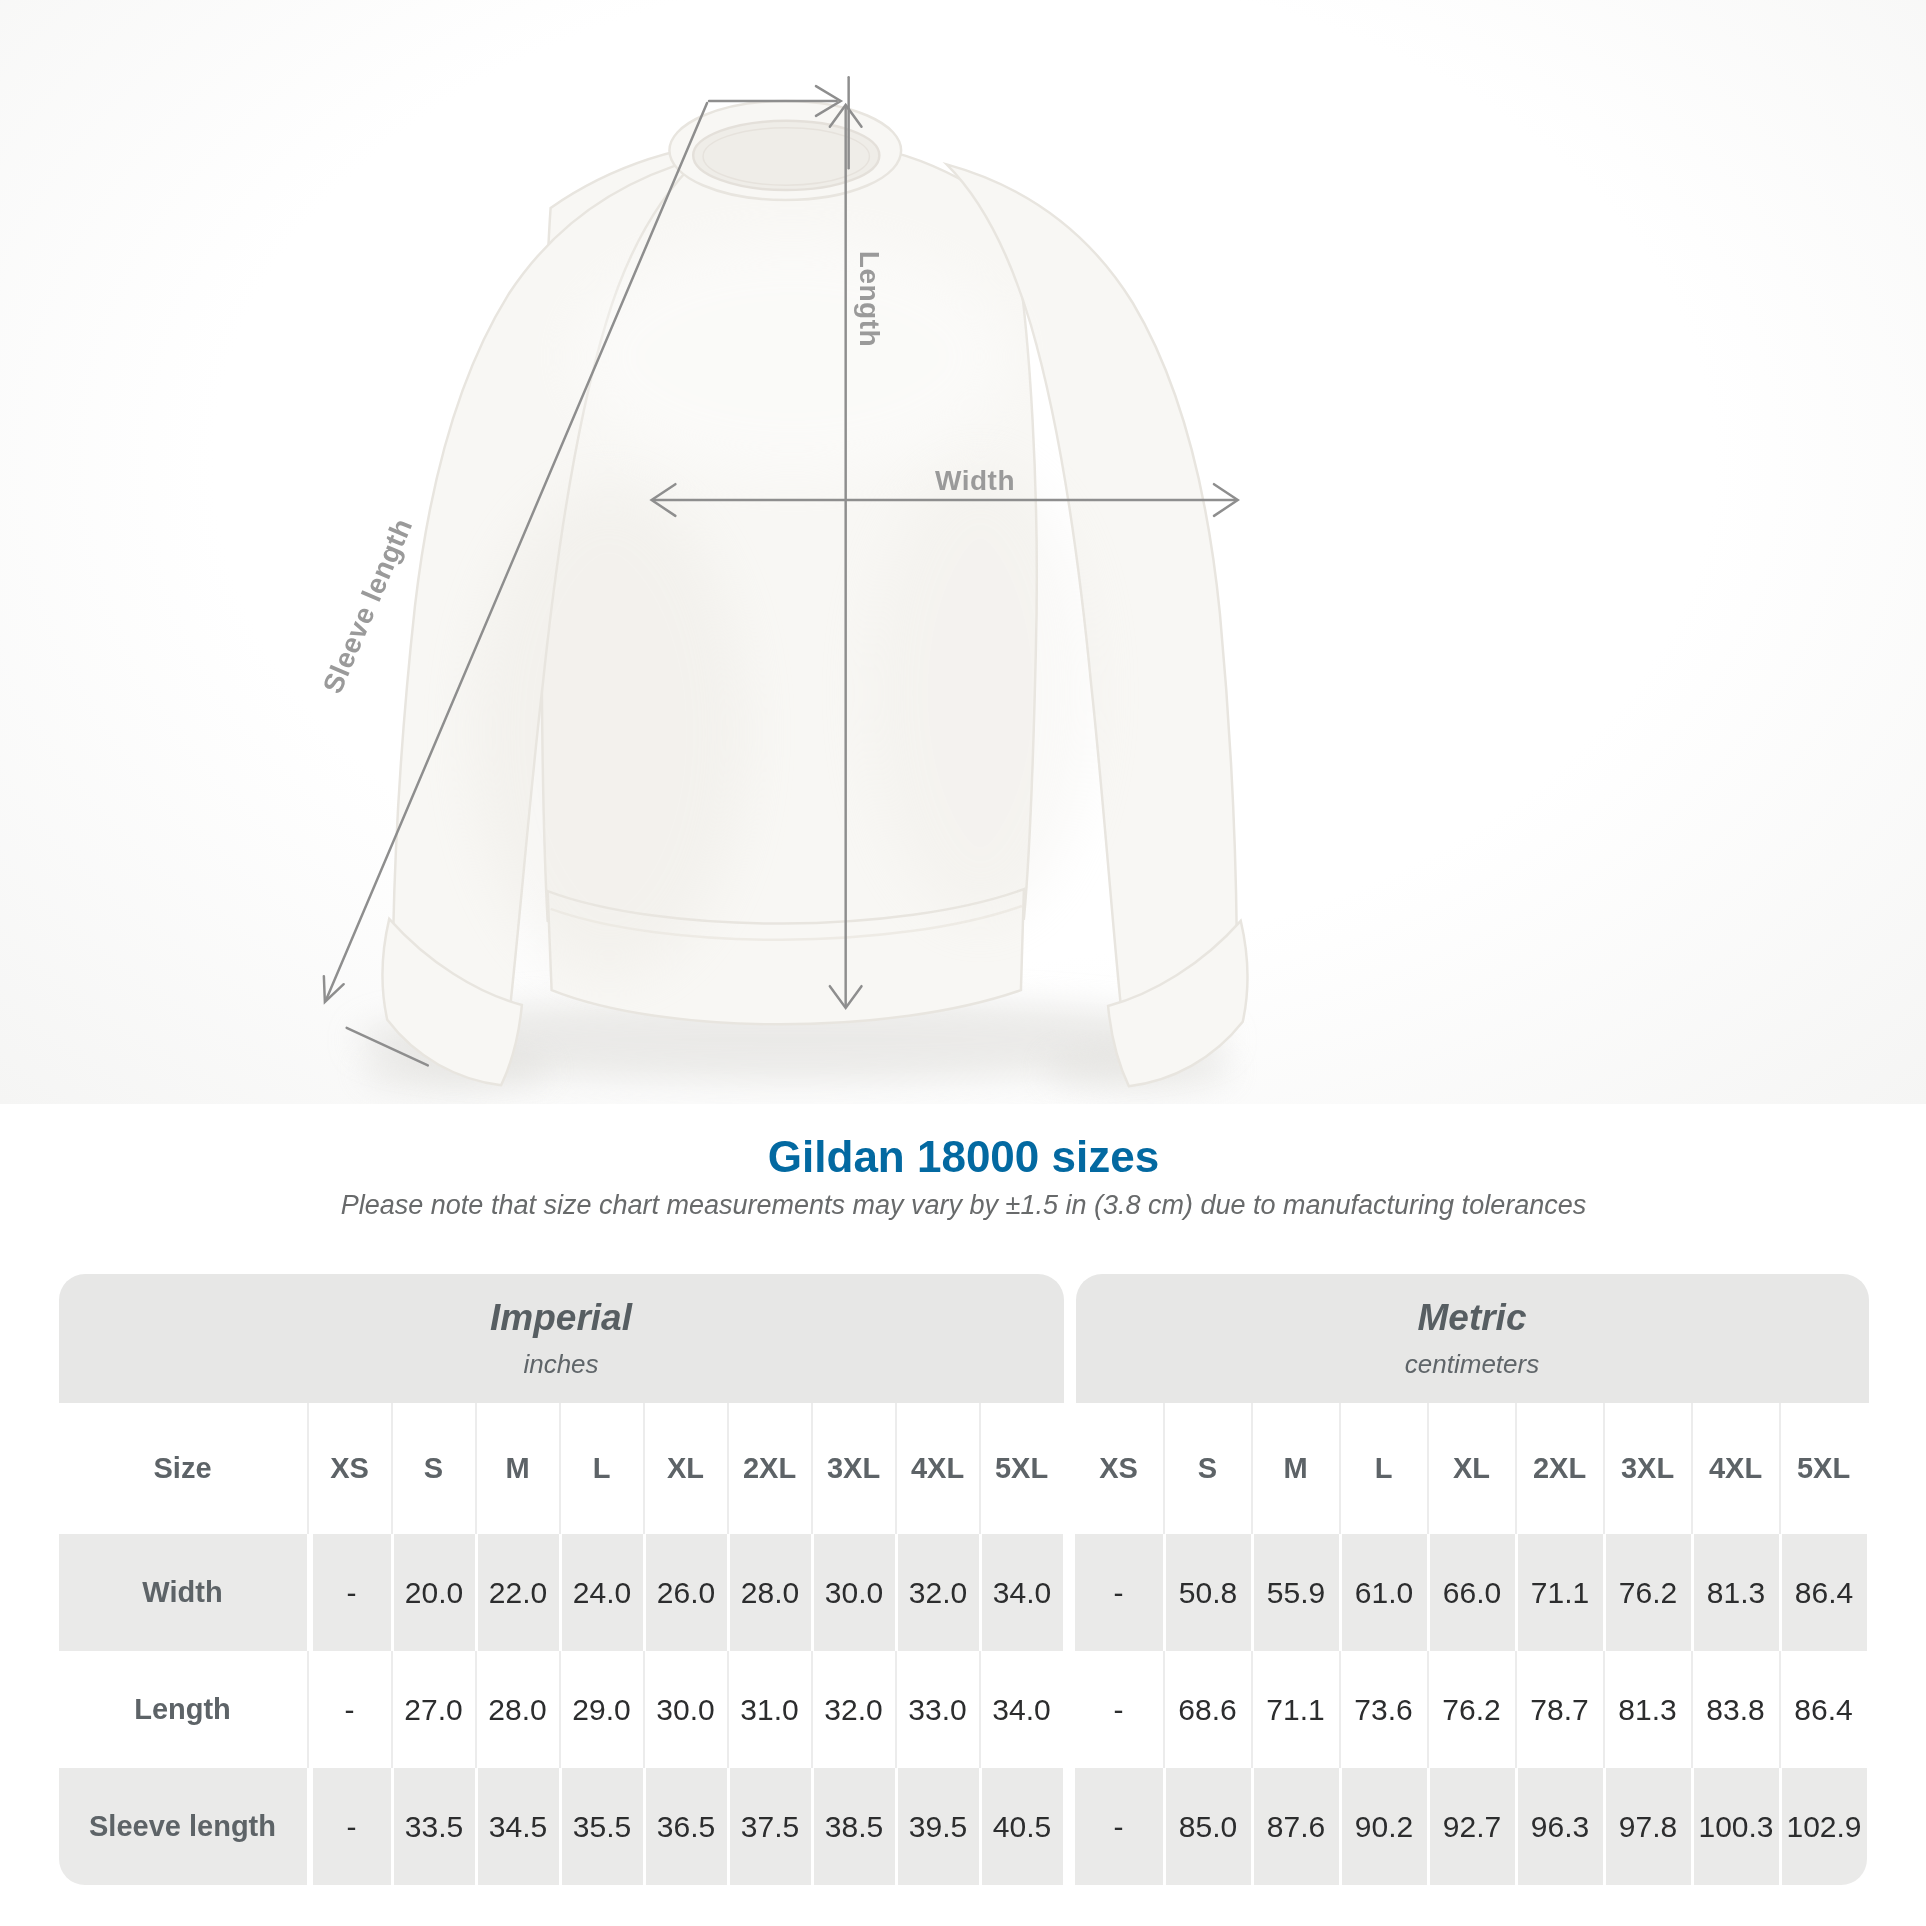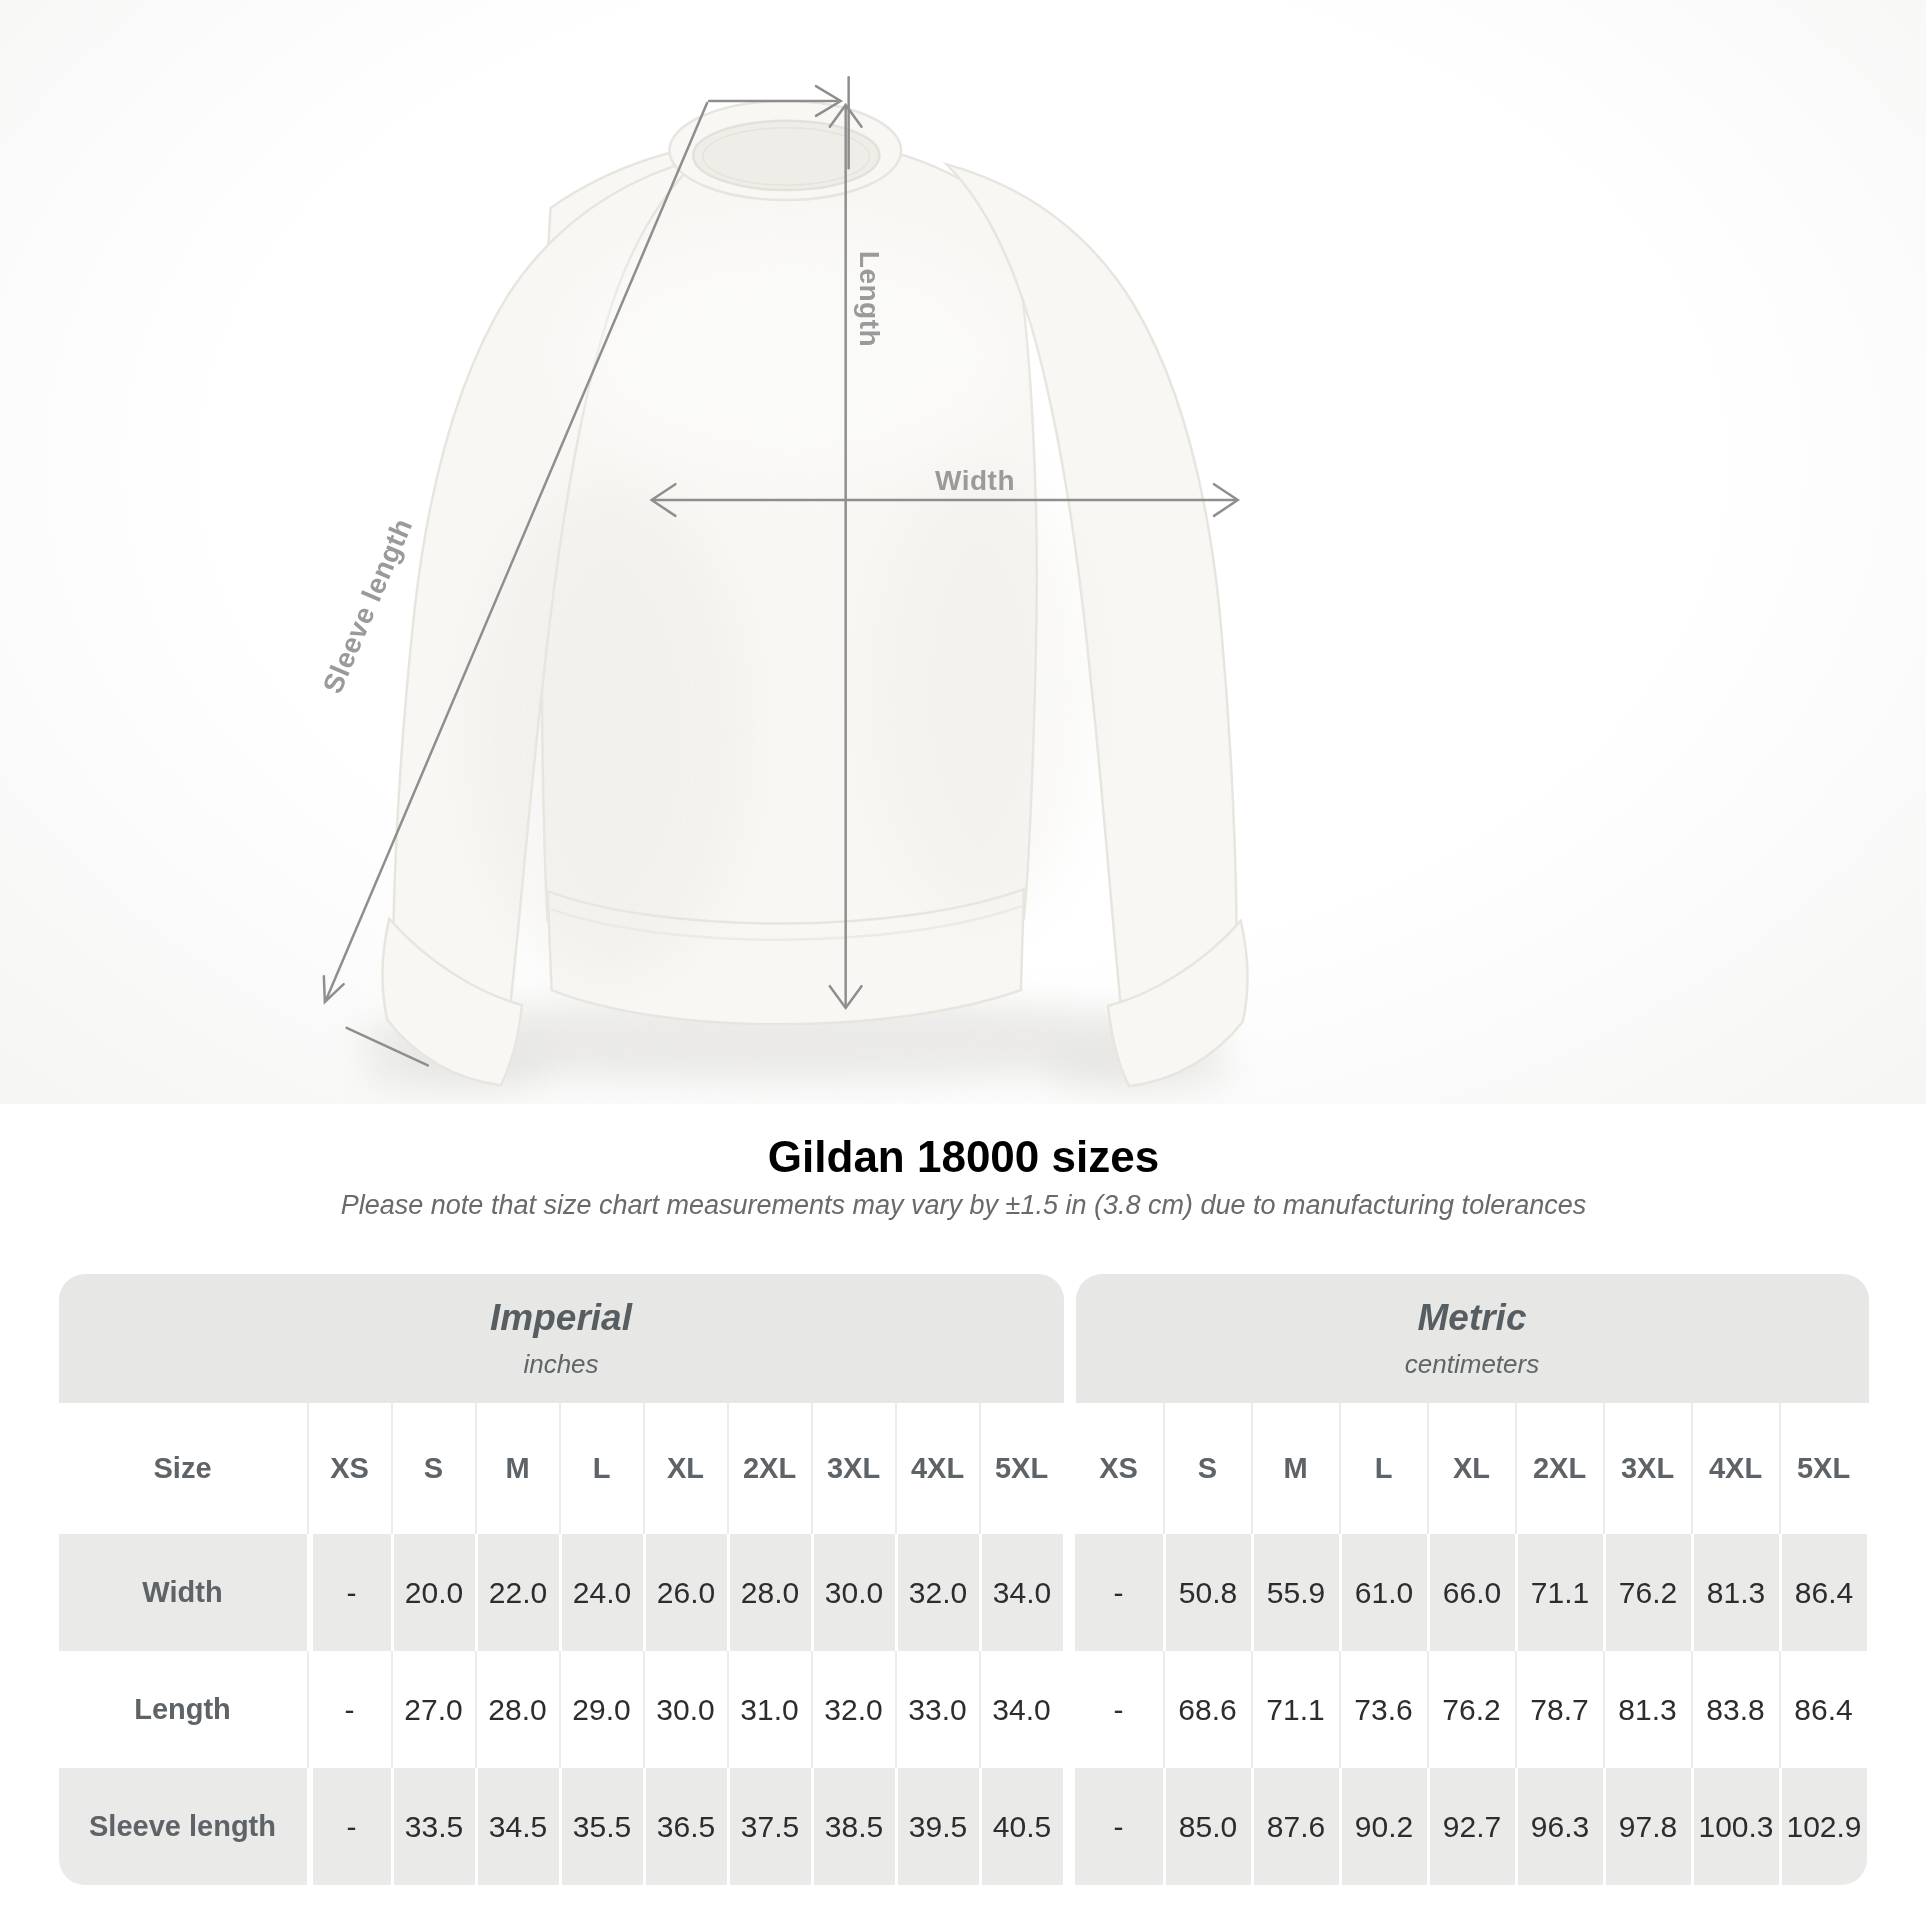--- a/index.html
+++ b/index.html
@@ -11,21 +11,21 @@
          background:radial-gradient(ellipse at 50% 42%, #ffffff 55%, #f5f5f4 100%);}
   .photo svg{position:absolute;left:0;top:0;}
   .dim-label{position:absolute;color:#9a9a9a;font-weight:bold;font-size:28px;
              letter-spacing:0.5px;white-space:nowrap;}
   .dim-label.len{left:869px;top:299px;transform:translate(-50%,-50%) rotate(90deg);}
   .dim-label.wid{left:975px;top:481px;transform:translate(-50%,-50%);}
   .dim-label.slv{left:368px;top:606px;transform:translate(-50%,-50%) rotate(-67deg);}
 
   
   .heading{padding-top:28px;text-align:center;}
-  .title{font-size:44px;font-weight:bold;color:#000000;line-height:50px;}
+  .title{font-size:44px;font-weight:bold;color:#0369a1;line-height:50px;}
   .note{margin-top:8px;font-size:27px;font-style:italic;color:#686a6b;}
 
   
   .table-wrap{position:relative;margin:53px auto 0 auto;width:1810px;}
   .bands{display:flex;}
   .band{height:129px;background:#e7e7e6;border-radius:26px 26px 0 0;
         display:flex;flex-direction:column;align-items:center;justify-content:center;}
   .band-imp{width:1005px;}
   .band-gap{width:12px;}
   .band-met{width:793px;}

